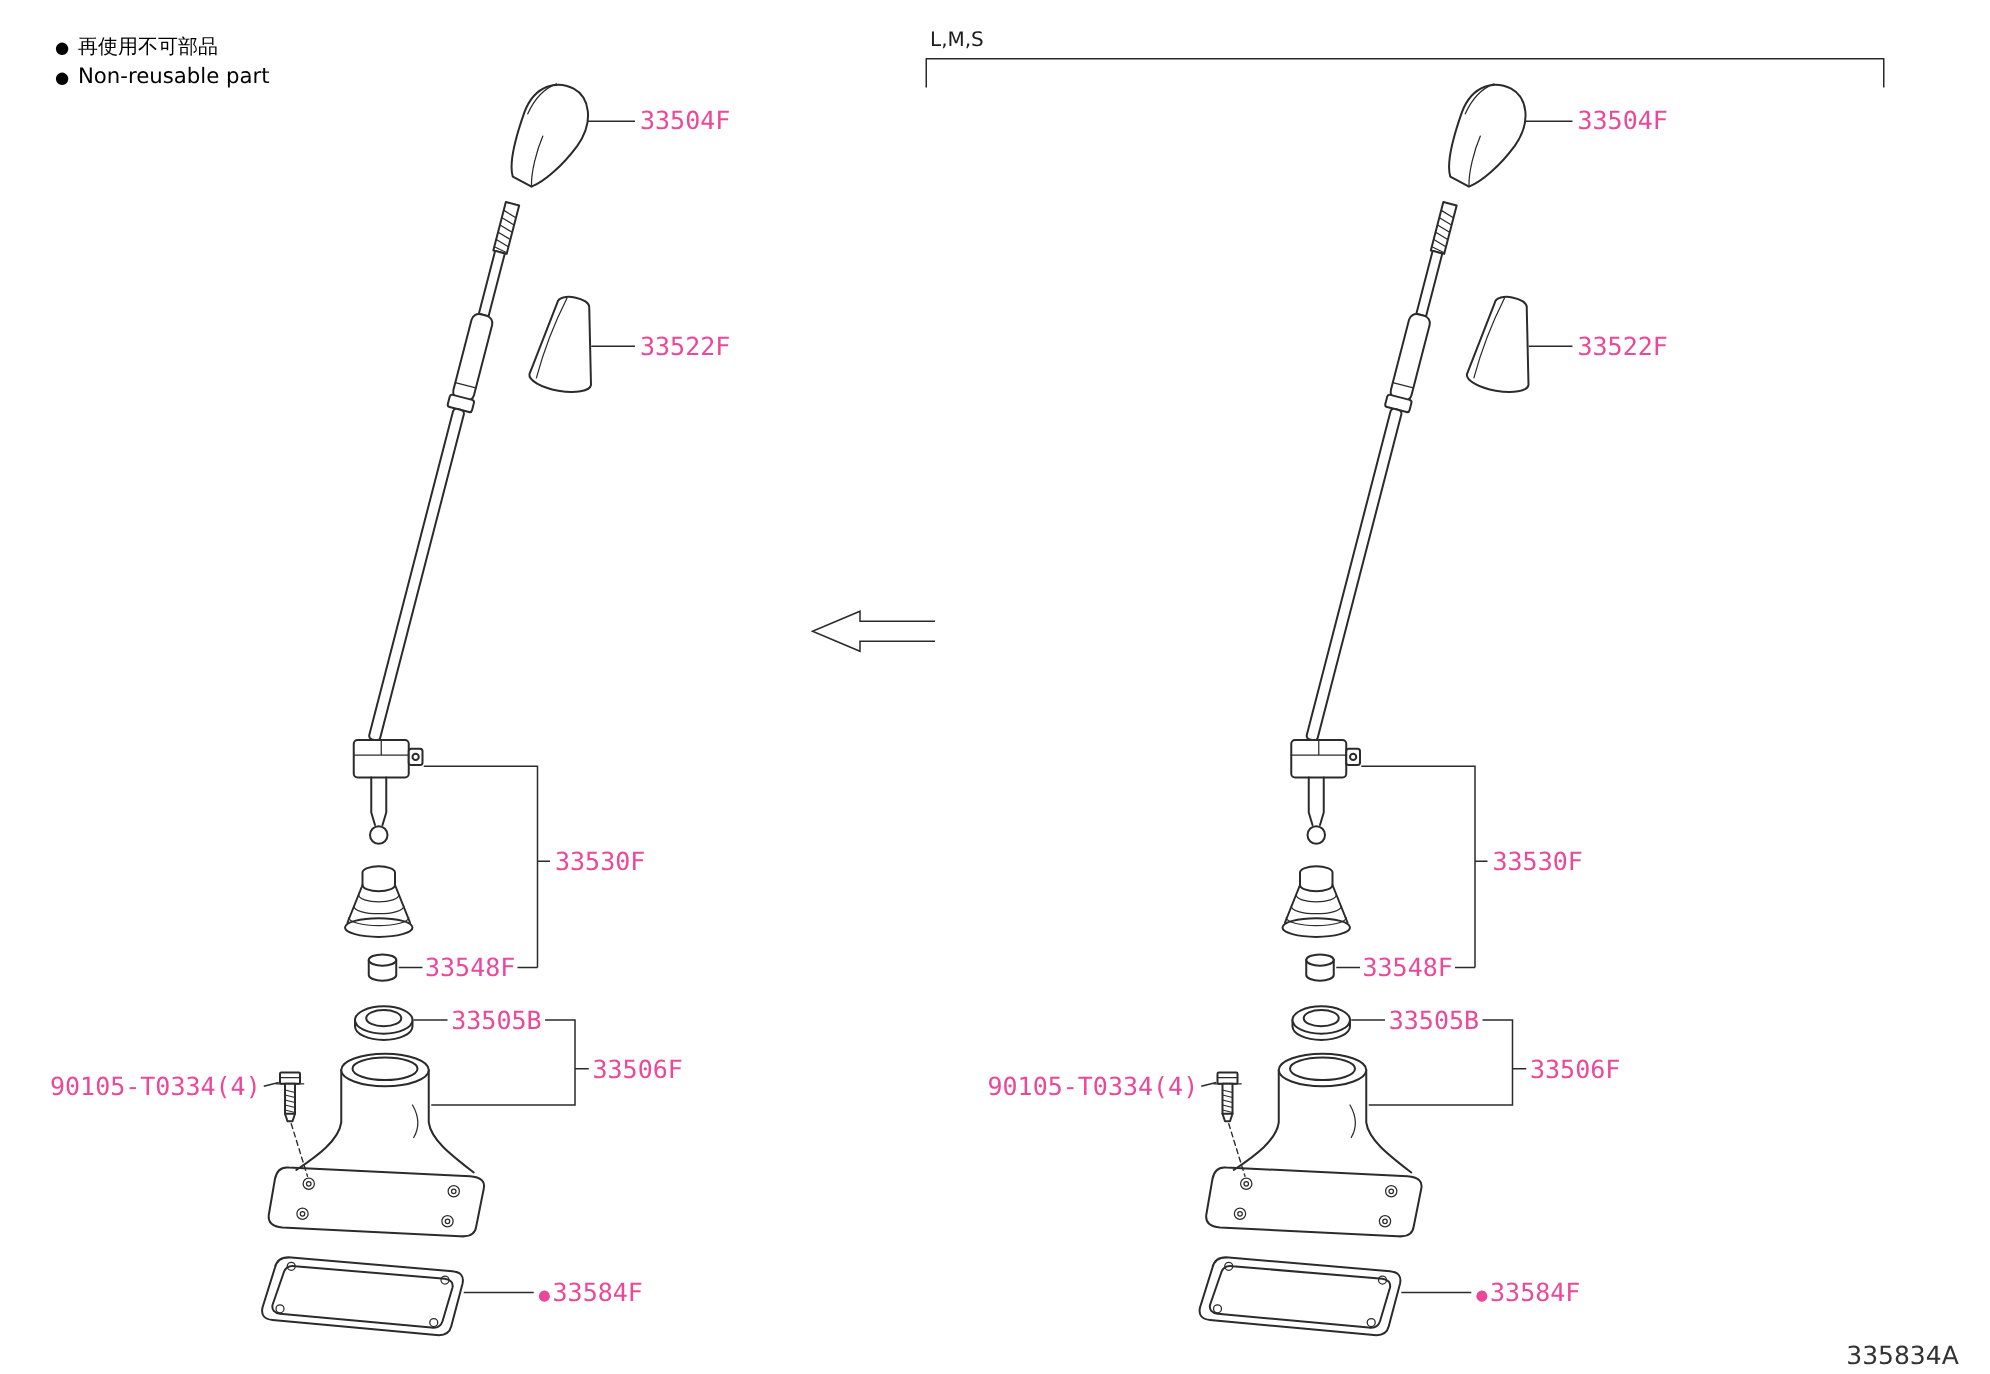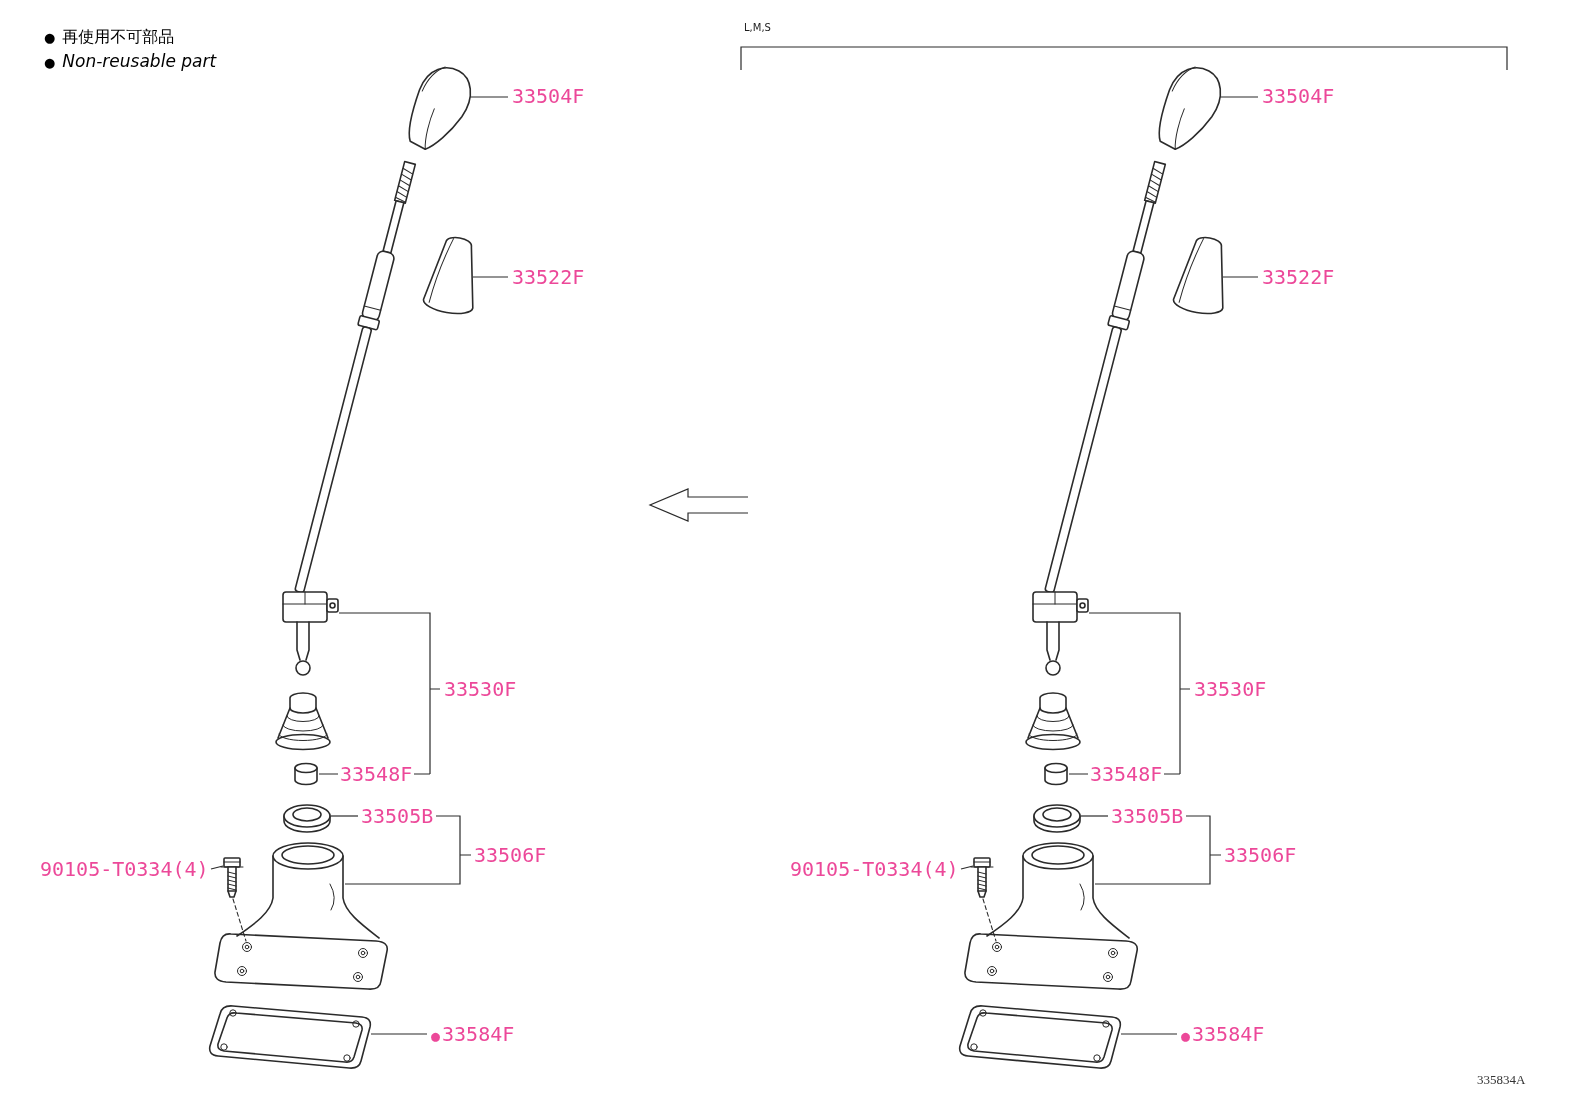--- a/index.html
+++ b/index.html
@@ -10,24 +10,24 @@
   .part  { stroke:#2b2b2b; stroke-width:1.6; fill:#fff; stroke-linejoin:round; stroke-linecap:round; }
   .thin  { stroke-width:1; }
   .ln    { stroke:#2b2b2b; stroke-width:1.2; fill:none; }
   .dash  { stroke-dasharray:4 3; stroke-width:1.1; }
 
   .plabel { position:absolute; font:20px "DejaVu Sans Mono", monospace; color:#ec4899;
             white-space:nowrap; line-height:22px; }
   .legend-line { position:absolute; color:#000; white-space:nowrap; line-height:20px; }
   .legend-line .bullet { font-size:13px; margin-right:7px; }
   .legend-ja { font-size:16px; }
-  .legend-en { font-size:17px;font-style:italic; }
+  .legend-en { font-size:17px; }
   .gasket .bullet2 { font-size:15px; margin-right:2px; }
-  .small-label { position:absolute; font-size:10px; color:#1d1d1d; white-space:nowrap; }
-  .footer-code { position:absolute; font-size:13px; color:#333; white-space:nowrap;font-family:Liberation Serif, serif; }
+  .small-label { position:absolute; font-size:16px; color:#1d1d1d; white-space:nowrap; }
+  .footer-code { position:absolute; font-size:20px; color:#333; white-space:nowrap; }
 </style>
 </head>
 <body>
 
 <div id="stage">
 
   <svg width="1592" height="1099" viewBox="0 0 1592 1099">
     <defs>
       <g id="asm">
 

